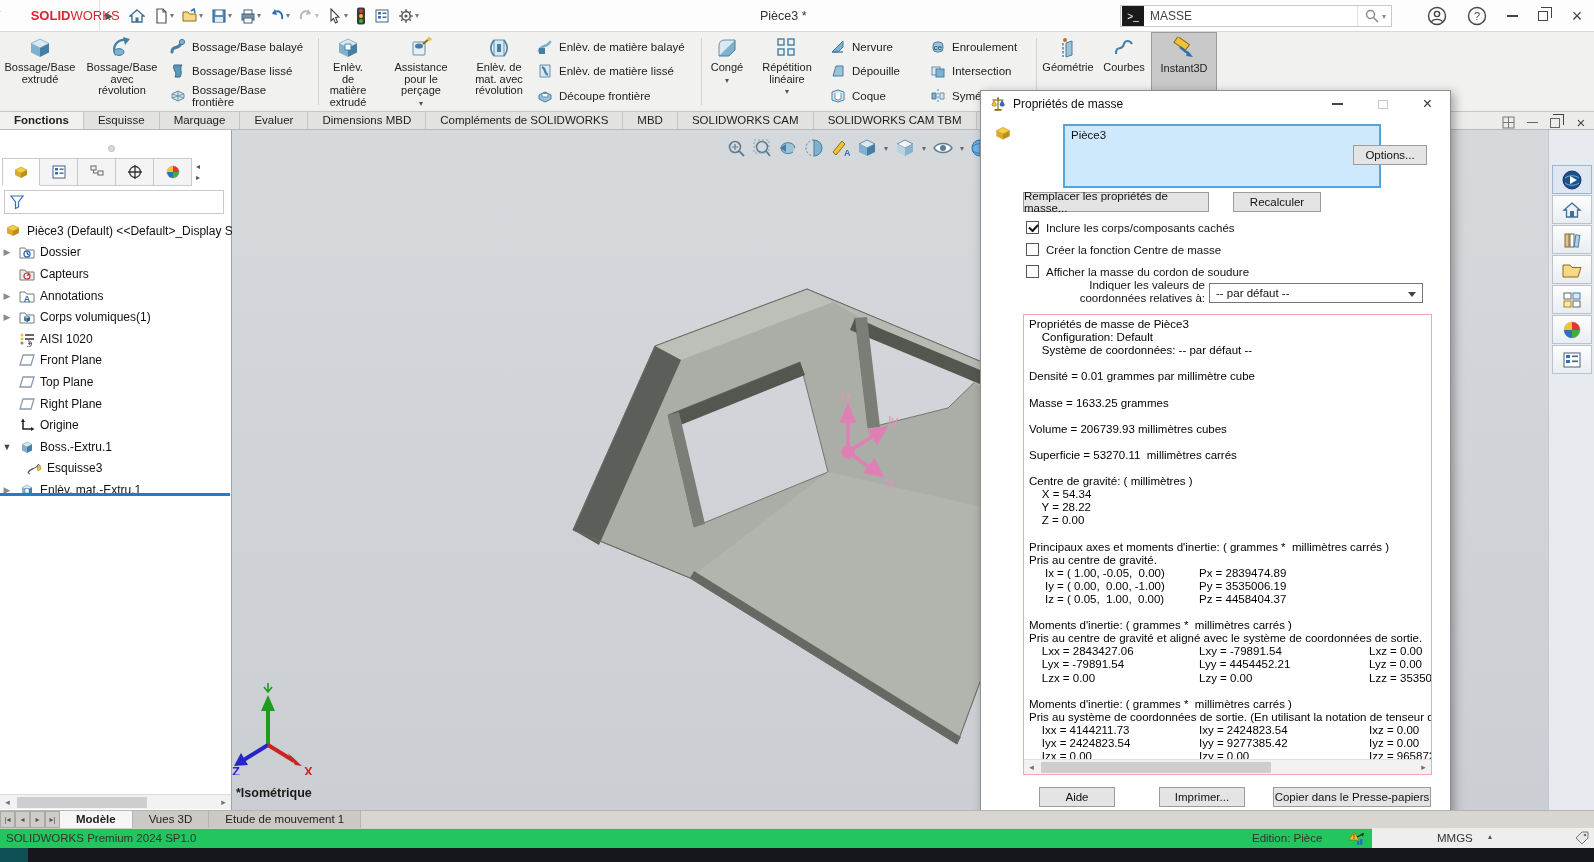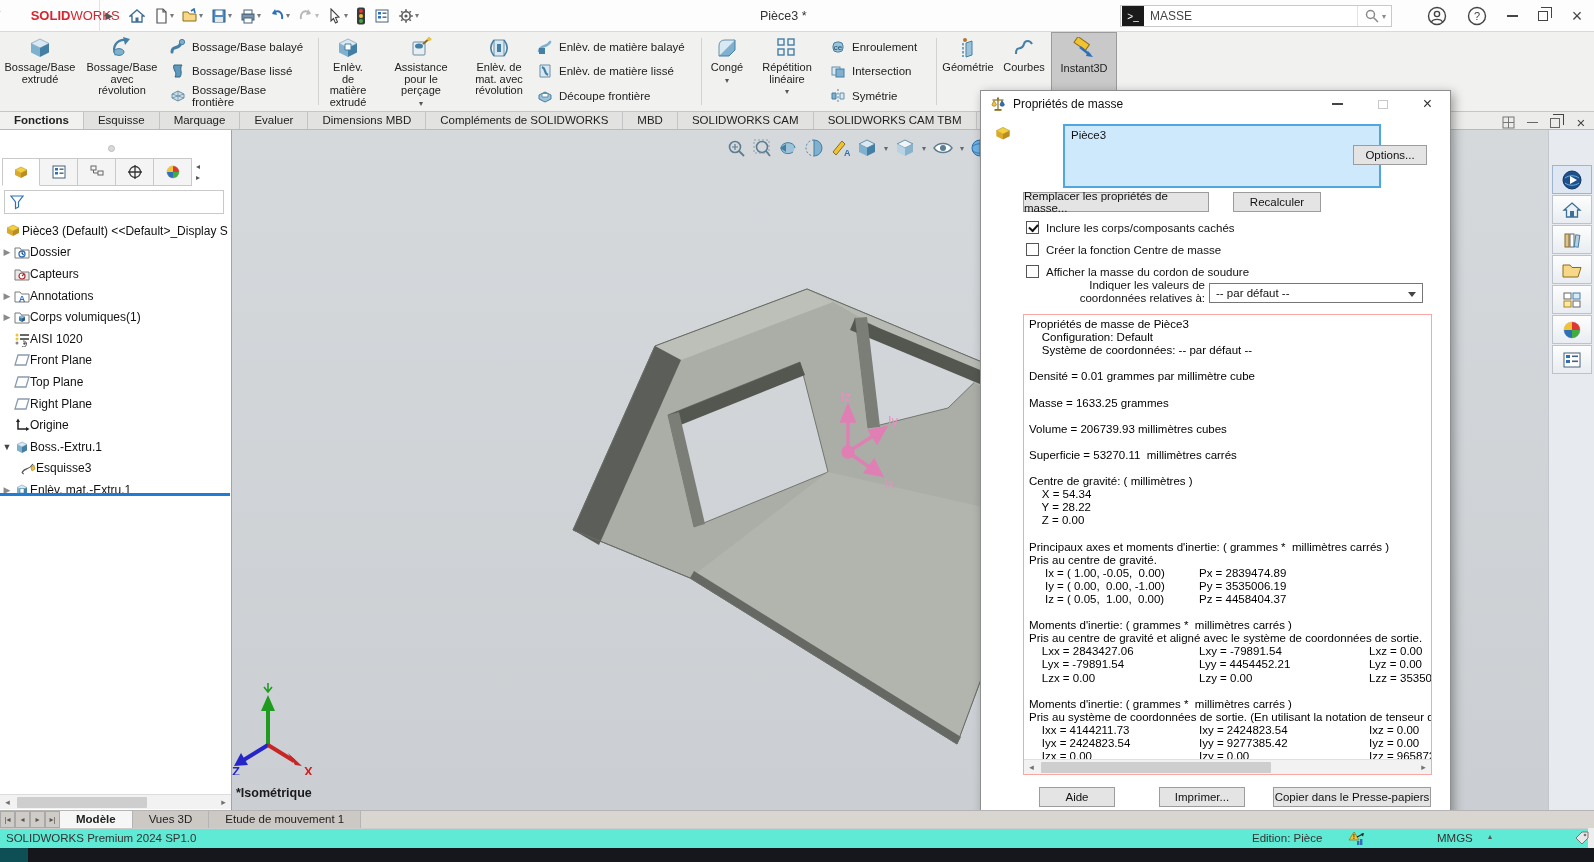--- a/index.html
+++ b/index.html
@@ -50,21 +50,21 @@
 
   
   .leftpanel{position:absolute;left:0;top:130px;width:232px;height:680px;background:#fff;border-right:1px solid #9fa4a9;}
   .splitdot{position:absolute;left:108px;top:15px;width:7px;height:7px;border-radius:50%;background:#d9d9d9;border:1px solid #bbb;}
   .ptabs{position:absolute;left:2px;top:28px;display:flex;height:28px;}
   .ptab{width:38px;height:28px;border:1px solid #c9c9c9;border-left:none;display:flex;align-items:center;justify-content:center;background:#f4f4f4;}
   .ptab:first-child{border-left:1px solid #c9c9c9;background:#fff;border-bottom-color:#fff;}
   .ptab-arrows{display:flex;flex-direction:column;justify-content:center;gap:2px;padding-left:4px;font-size:8px;color:#555;}
   .filter{position:absolute;left:4px;top:60px;width:220px;height:24px;border:1px solid #c9c9c9;display:flex;align-items:center;padding-left:4px;background:#fff;}
   .tree{position:absolute;left:0;top:90px;width:230px;}
-  .trow{display:flex;align-items:center;height:21.6px;font-size:12px;color:#111;white-space:nowrap;}
+  .trow{display:flex;align-items:center;height:21.6px;gap:5px;font-size:12px;color:#111;white-space:nowrap;}
   .trow .exp{width:14px;text-align:center;color:#8a8a8a;font-size:9px;flex:none;}
   .trow .exp.open{color:#444;}
   .rollback{position:absolute;left:0;top:363px;width:230px;height:3px;background:#1c7cd6;}
   .panel-hscroll{position:absolute;left:0;top:664px;width:231px;height:15px;background:#f2f2f2;border-top:1px solid #dcdcdc;display:flex;align-items:center;}
   .scr-arrow{width:15px;text-align:center;color:#707070;font-size:9px;}
   .scr-thumb{height:11px;background:#cecece;border-radius:1px;}
   .collapse-handle{position:absolute;left:232px;top:318px;width:11px;height:30px;background:#e8e8e8;border:1px solid #b5b5b5;border-left:none;border-radius:0 4px 4px 0;font-size:8px;color:#666;display:flex;align-items:center;justify-content:center;}
 
   
   .viewport{position:absolute;left:232px;top:130px;width:1316px;height:680px;background:linear-gradient(#d5d9dc,#cbcfd3);overflow:hidden;}
@@ -76,21 +76,21 @@
   .taskstrip{position:absolute;left:1548px;top:130px;width:46px;height:680px;background:#e7ebf0;border-left:1px solid #c2c8ce;}
   .ts-icon{width:40px;height:29px;margin:1px auto 0;border:1px solid #bcc3ca;background:linear-gradient(#fdfdfd,#e9edf1);display:flex;align-items:center;justify-content:center;}
   .ts-icon.first{background:#dfe7f2;border-color:#9fb4cd;}
 
   
   .bottomtabs{position:absolute;left:0;top:810px;width:1594px;height:18px;background:#d9d6d2;border-top:1px solid #b4b4b4;display:flex;align-items:stretch;font-size:11.5px;}
   .navbtns{display:flex;}
   .navbtn{width:15px;border:1px solid #a9a9a9;background:#cfccc8;color:#555;font-size:8px;display:flex;align-items:center;justify-content:center;}
   .mtab{padding:0 16px;line-height:17px;border-right:1px solid #b4b4b4;color:#222;background:#ccc9c5;}
   .mtab.active{background:#f6f6f6;font-weight:bold;}
-  .statusbar{position:absolute;left:0;top:828px;width:1588px;height:20px;background:#5eead4;border-top:1px solid #cdcdcd;font-size:11.5px;color:#333;}
+  .statusbar{position:absolute;left:0;top:828px;width:1372px;height:20px;background:#22c55e;border-top:1px solid #cdcdcd;font-size:11.5px;color:#333;}
   .taskbar{position:absolute;left:0;top:848px;width:1594px;height:14px;background:#15171d;}
   .taskbar .teal{position:absolute;left:0;top:0;width:28px;height:14px;background:#0e4f55;}
 
   
   .dialog{position:absolute;left:980px;top:90px;width:471px;height:726px;background:#fff;border:1px solid #8f8f8f;box-shadow:3px 3px 10px rgba(0,0,0,.35);}
   .dlg-title{position:absolute;left:0;top:0;width:100%;height:26px;display:flex;align-items:center;padding-left:9px;gap:7px;font-size:12px;color:#111;background:#fff;}
   .dlg-btns{position:absolute;right:0;top:0;height:26px;display:flex;}
   .dlg-btn{width:45px;height:26px;display:flex;align-items:center;justify-content:center;color:#333;}
   .dlg-max{width:10px;height:9px;border:1.3px solid #c9c9c9;}
   .dlg-close{font-size:16px;}
@@ -339,20 +339,42 @@
         <g fill="none" stroke="#447fa5" stroke-width="1.4">
           <rect x="3" y="3" width="6" height="6"></rect>
           <rect x="13" y="3" width="6" height="6"></rect>
           <rect x="3" y="13" width="6" height="6"></rect>
           <rect x="13" y="13" width="6" height="6"></rect>
         </g>
       </svg>
     <span class="lbl">Répétition linéaire</span>
     <span class="dd">▾</span>
   </div>
+  <div class="rb-col" style="width:100px">
+    <div class="rb-small">
+      <svg class="i16" viewBox="0 0 16 16">
+          <polygon points="2,13 13,2 13,8 8,13" fill="#7fb0cd" stroke="#447fa5"></polygon>
+          <path d="M2 13 H13" stroke="#447fa5" stroke-width="1.4"></path>
+        </svg>
+      <span>Nervure</span>
+    </div>
+    <div class="rb-small">
+      <svg class="i16" viewBox="0 0 16 16">
+          <polygon points="3,13 6,3 13,3 13,13" fill="#9dc3d8" stroke="#447fa5"></polygon>
+        </svg>
+      <span>Dépouille</span>
+    </div>
+    <div class="rb-small">
+      <svg class="i16" viewBox="0 0 16 16">
+          <path d="M2 4 L8 2 L14 4 V12 L8 14 L2 12z" fill="#d9e9f3" stroke="#447fa5"></path>
+          <path d="M5 5 V11 L8 12 L11 11 V5" fill="#fff" stroke="#6a8ea4"></path>
+        </svg>
+      <span>Coque</span>
+    </div>
+  </div>
   <div class="rb-col" style="width:110px">
     <div class="rb-small">
       <svg class="i16" viewBox="0 0 16 16">
           <rect x="3" y="3" width="10" height="10" rx="4" fill="#9dc3d8" stroke="#447fa5"></rect>
           <text x="8" y="11" text-anchor="middle" font-size="8" fill="#1a4a66">ce</text>
         </svg>
       <span>Enroulement</span>
     </div>
     <div class="rb-small">
       <svg class="i16" viewBox="0 0 16 16">
@@ -558,21 +580,21 @@
     </div>
     <div class="trow">
         <span class="exp open">▼</span>
       <svg class="i16" viewBox="0 0 16 14">
           <polygon points="3,4.5 8,2 13,4.5 8,7" fill="#d9e9f3" stroke="#6a8ea4" stroke-width=".5"></polygon>
           <polygon points="3,4.5 8,7 8,13 3,10.5" fill="#7fb0cd"></polygon>
           <polygon points="8,7 13,4.5 13,10.5 8,13" fill="#447fa5"></polygon>
         </svg>
       <span>Boss.-Extru.1</span>
     </div>
-    <div class="trow" style="padding-left:20px">
+    <div class="trow" style="padding-left:26px">
       <svg class="i16" viewBox="0 0 16 14">
           <path d="M2 12 C4 6 9 10 13 3" fill="none" stroke="#555" stroke-width="1.2"></path>
           <polygon points="11,7 14,4 15,8 12,10" fill="#f1c232" stroke="#8a6d1a" stroke-width=".5"></polygon>
           <path d="M2 12 L4 13" stroke="#555"></path>
         </svg>
       <span>Esquisse3</span>
     </div>
     <div class="trow">
         <span class="exp">▶</span>
       <svg class="i16" viewBox="0 0 16 14">

